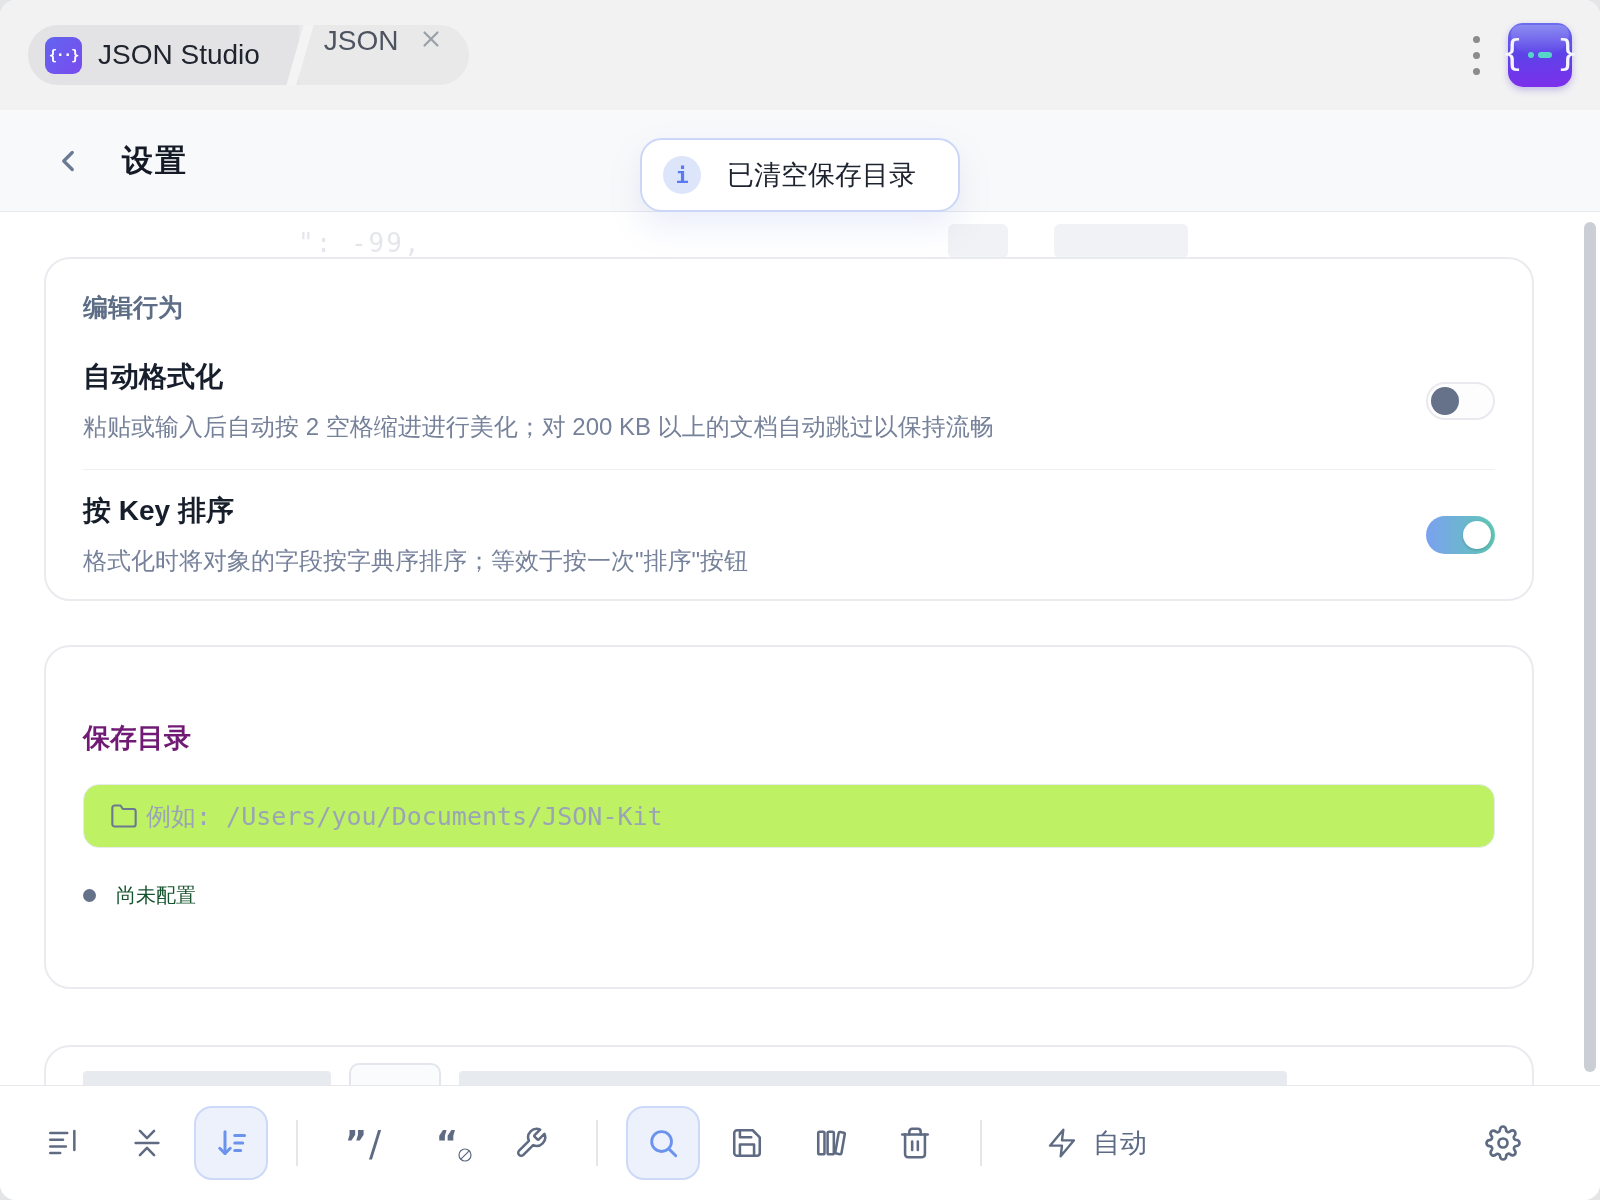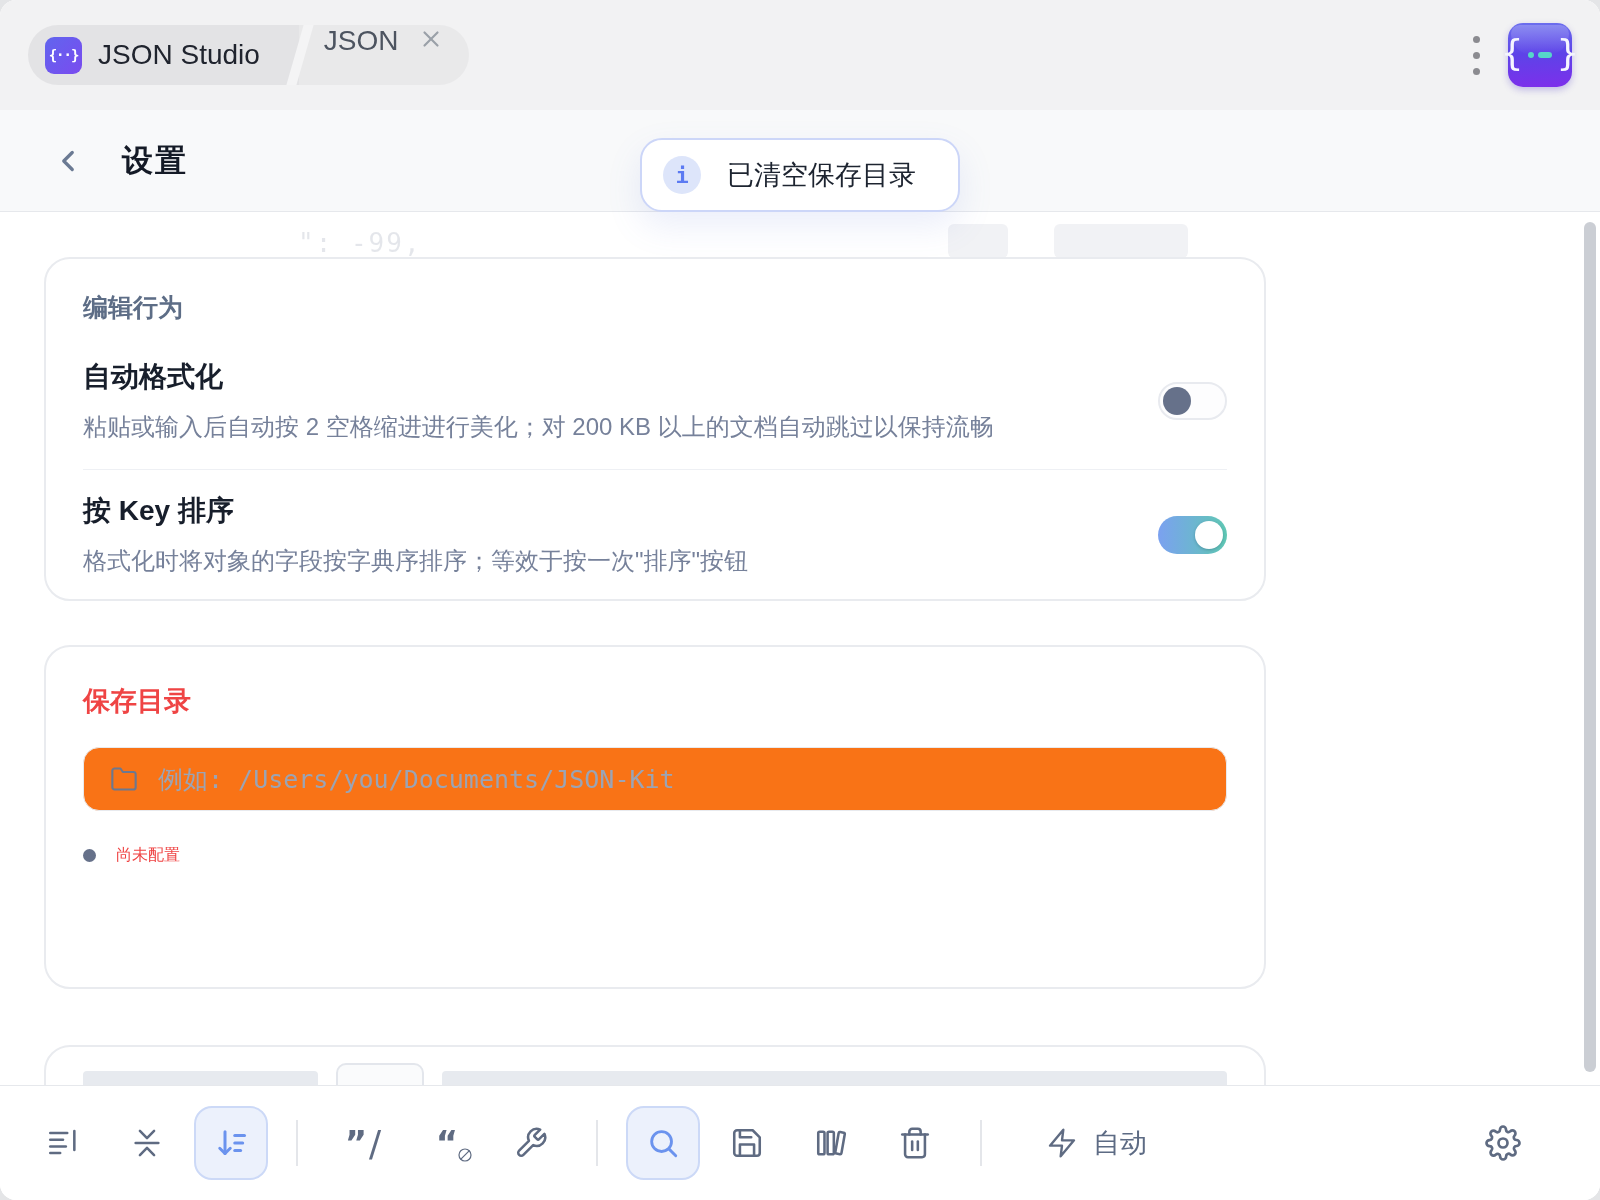--- a/index.html
+++ b/index.html
@@ -54,54 +54,54 @@
   
   .content { position:relative; height:873px; background:#fff; overflow:hidden; }
   .ghost-frag { position:absolute; left:298px; top:16px; font:26px "DejaVu Sans Mono", monospace;
       color:#8a93a6; opacity:.22; letter-spacing:2px; }
   .gchip { position:absolute; top:12px; height:34px; background:#f1f2f5; border-radius:6px; }
   .gchip.c1 { left:948px; width:60px; }
   .gchip.c2 { left:1054px; width:134px; }
   .scroll-thumb { position:absolute; right:4px; top:10px; width:12px; height:850px;
       background:#cbced4; border-radius:6px; }
 
-  .card { position:absolute; left:44px; width:1222px; background:#fff;
+  .card { position:absolute; left:44px; width:1490px; background:#fff;
       border:2px solid #e9ebef; border-radius:26px; }
   .card1 { top:45px;  height:344px; }
   .card2 { top:433px; height:344px; }
   .card3 { top:833px; height:300px; overflow:hidden; }
 
   .card-title { margin:32px 37px 12px; font-size:25px; font-weight:700; color:#5d6d86; }
   .setting-row { display:flex; align-items:center; justify-content:space-between; padding:22px 37px 26px; }
   .setting-label { font-size:28px; font-weight:700; color:#171e2b; margin-bottom:15px; }
   .setting-desc { font-size:24px; color:#76819a; }
   .row-divider { height:1px; background:#eef0f4; margin:0 37px; }
 
   .toggle { width:69px; height:38px; border-radius:19px; position:relative; flex:none; margin-left:40px; cursor:pointer; }
   .toggle.off { background:#fdfdfe; border:2px solid #e8eaef; }
   .toggle.off .knob { position:absolute; left:3px; top:3px; width:28px; height:28px; border-radius:50%; background:#66718a; }
   .toggle.on { background:linear-gradient(90deg,#7ba1f0 0%,#5fc8b4 100%); }
   .toggle.on .knob { position:absolute; right:4px; top:5px; width:28px; height:28px; border-radius:50%;
       background:#fff; box-shadow:0 1px 3px rgba(0,40,60,.25); }
 
   .sd-titlerow { display:flex; align-items:baseline; gap:26px; margin:36px 37px 0; }
-  .sd-title { font-size:27px; font-weight:700; color:#ef4444; }
+  .sd-title { font-size:27px; font-weight:700; color:#701a75;margin-top:37px; }
   .sd-sub { font-size:24px; color:#939dae; }
-  .sd-input { margin:28px 37px 4px; height:64px; background:#f97316; border:1px solid #e8eaee;
-      border-radius:16px; display:flex; align-items:center; gap:20px; padding:0 26px; }
+  .sd-input { margin:28px 37px 4px; height:64px; background:#bef264; border:1px solid #e8eaee;
+      border-radius:16px; display:flex; align-items:center; gap:8px; padding:0 26px; }
   .sd-input input { flex:1; border:none; outline:none; background:transparent;
       font:25px "DejaVu Sans Mono", monospace; color:#3a4356; }
   .sd-input input::placeholder { color:#9ba4b5; }
   .sd-buttons { display:flex; gap:17px; margin:25px 37px 0; }
   .btn { height:76px; display:flex; align-items:center; gap:17px; padding:0 32px;
       background:#fff; border:2px solid #e5e8ed; border-radius:16px;
       font-size:26px; color:#222b3a; cursor:pointer; box-shadow:0 1px 2px rgba(20,30,60,.04); }
   .sd-status { display:flex; align-items:center; gap:20px; margin:34px 37px 0; }
   .sd-status .dot { width:13px; height:13px; border-radius:50%; background:#66718a; }
-  .sd-status .txt { font-size:16px; color:#ef4444; }
+  .sd-status .txt { font-size:20px; color:#14532d; }
 
   .card3-row { display:flex; align-items:flex-start; gap:18px; margin:24px 37px 0; }
   .gbar { height:28px; border-radius:4px; background:#e7eaef; }
   .gbar.b1 { width:248px; }
   .gbar.b2 { width:828px; }
   .gkbd { width:92px; height:44px; border:2px solid #e3e6ec; border-radius:10px; background:#fafbfc; position:relative; top:-8px; }
 
   
   .toolbar { height:115px; background:#fff; border-top:1px solid #e6e8ec;
       display:flex; align-items:center; gap:10px; padding:0 60px 0 26px; }

